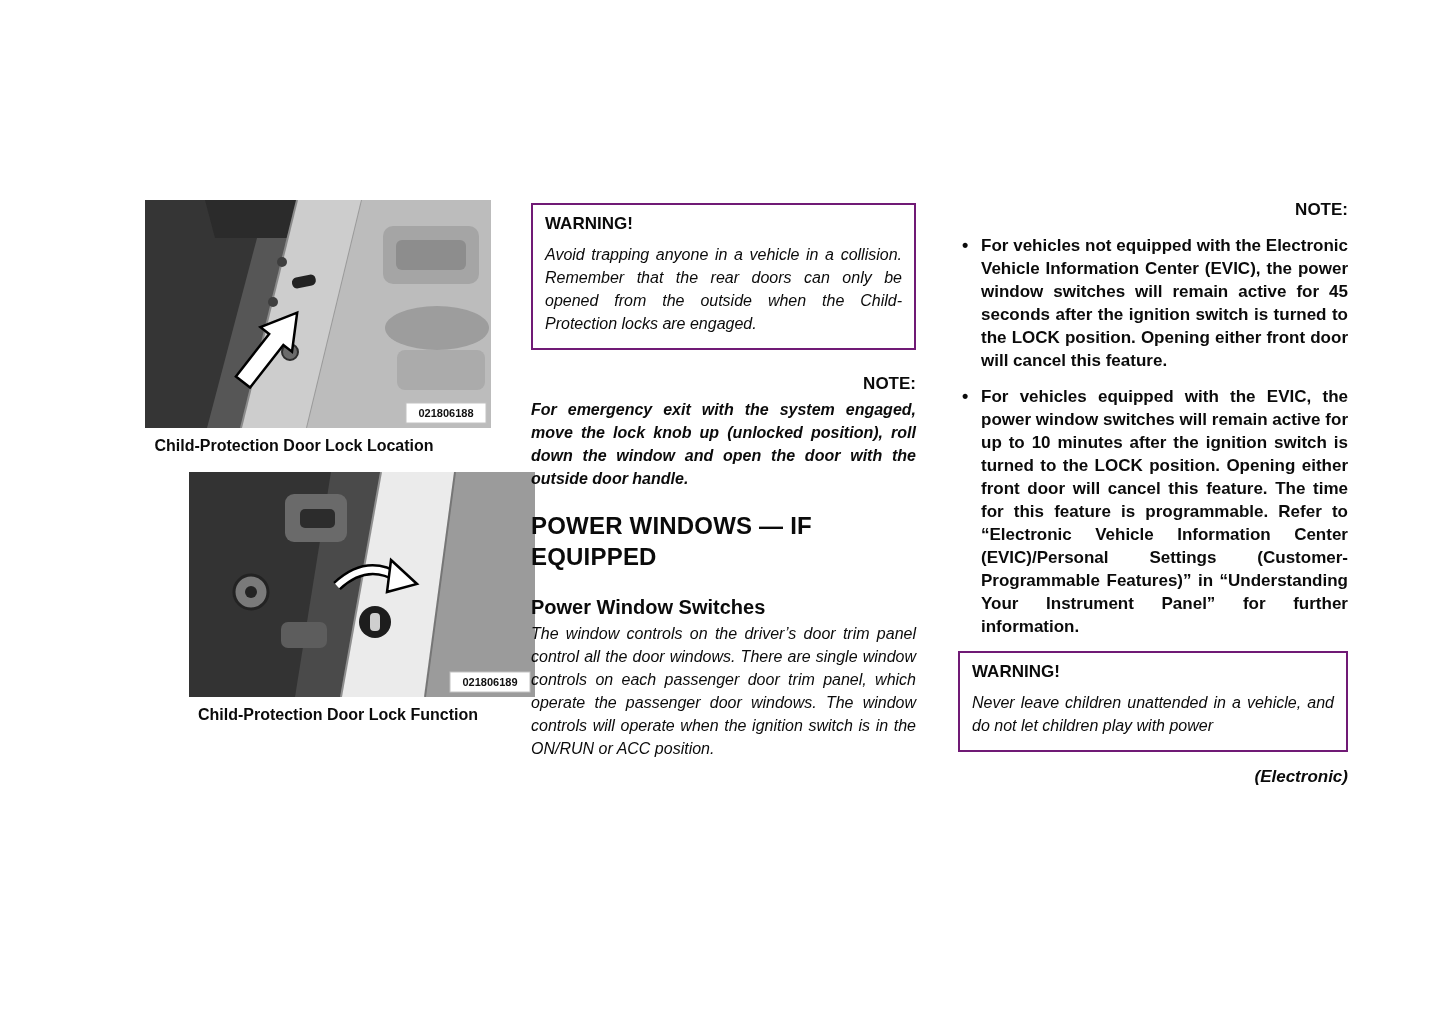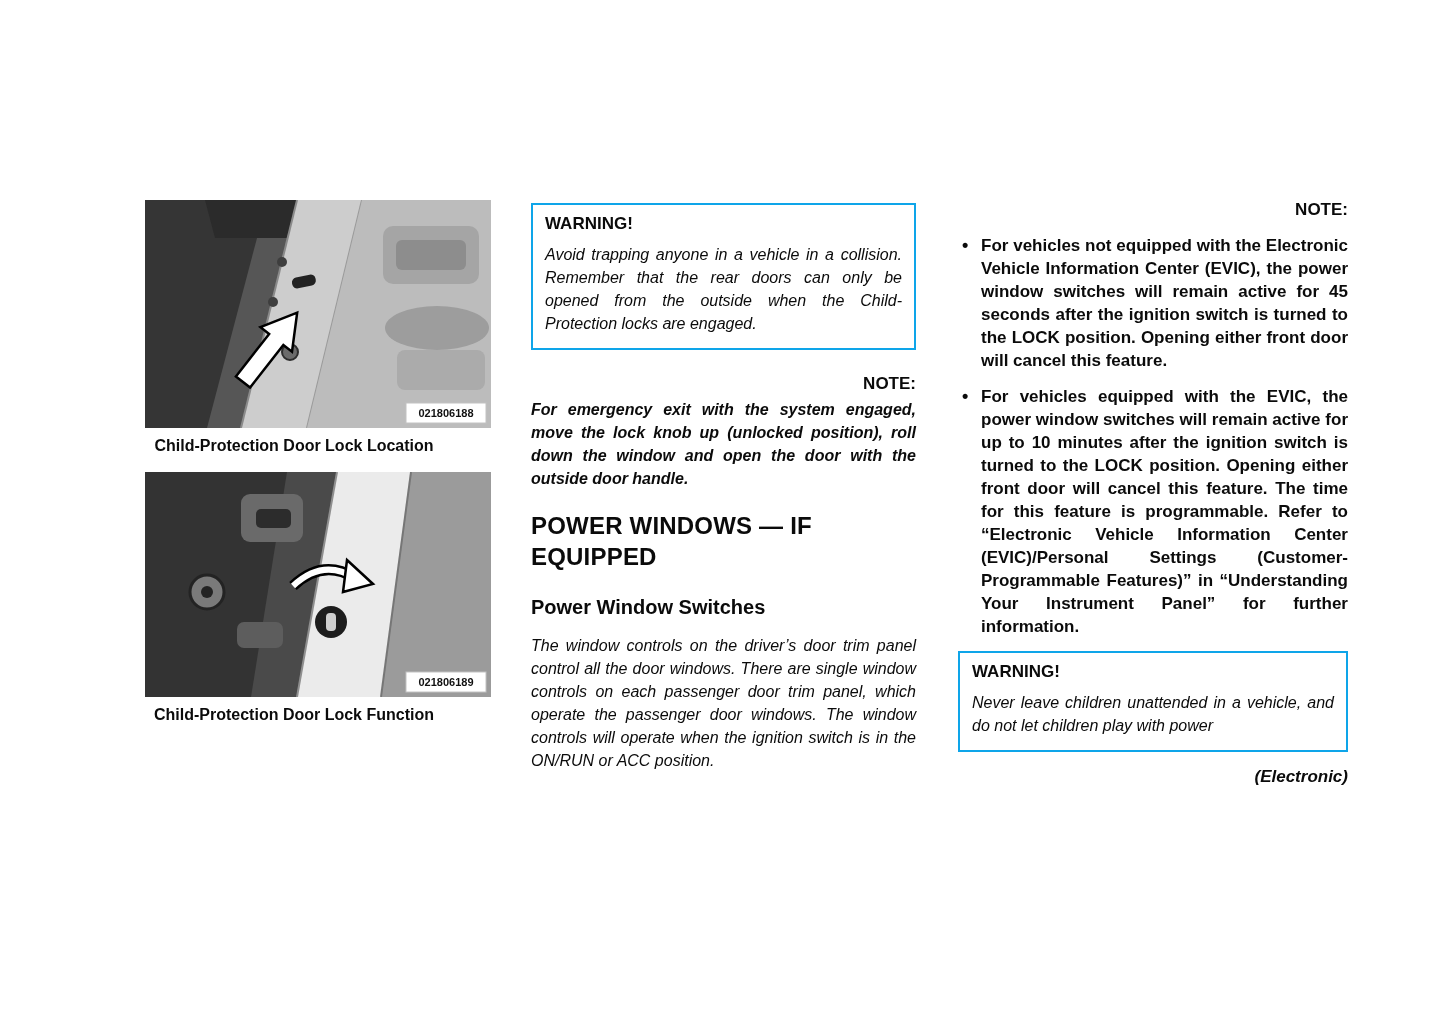--- a/index.html
+++ b/index.html
@@ -20,35 +20,35 @@
 
   
   .body-text {
     font-size:16px; line-height:23px; text-align:justify;font-style:italic;
   }
   .bold { font-weight:bold; }
   .note-title { font-size:17px; font-weight:bold;text-align:right; }
 
   
   .warning-box {
-    border:2px solid #0ea5e9;
+    border:2px solid #701a75;
     padding:9px 12px 13px 12px;
   }
   .warning-title { font-size:17px; font-weight:bold; margin-bottom:9px; }
 
   
   .mid-note { margin-top:24px; }
   .mid-note-body { margin-top:4px; }
   .h1 {
     margin-top:20px;
     font-size:24px; font-weight:bold; line-height:31px;
     letter-spacing:.2px;
   }
   .h2 { margin-top:24px; font-size:20px; font-weight:bold; }
-  .mid-para { margin-top:15px; }
+  .mid-para { margin-top:3px; }
 
   
   .bullet-list { list-style:none; margin-top:14px; }
   .bullet-item {
     position:relative;
     padding-left:23px;
     font-size:17px; line-height:23px; font-weight:bold;
     text-align:justify;
     margin-bottom:13px;
   }
@@ -71,21 +71,21 @@
   }
 
   
   .figure { width:298px; }
   .figure svg { display:block; }
   .figure-caption {
     margin-top:9px;
     text-align:center;
     font-size:16px; font-weight:bold;
   }
-  .figure-2 { margin-top:17px; }
+  .figure-2 { margin-top:17px;margin-left:44px; }
   .img-id-text { font-family:"Liberation Sans", sans-serif; }
 </style>
 </head>
 <body>
 
 <div class="page">
 
   <div class="col-left">
 
     <div class="figure">

